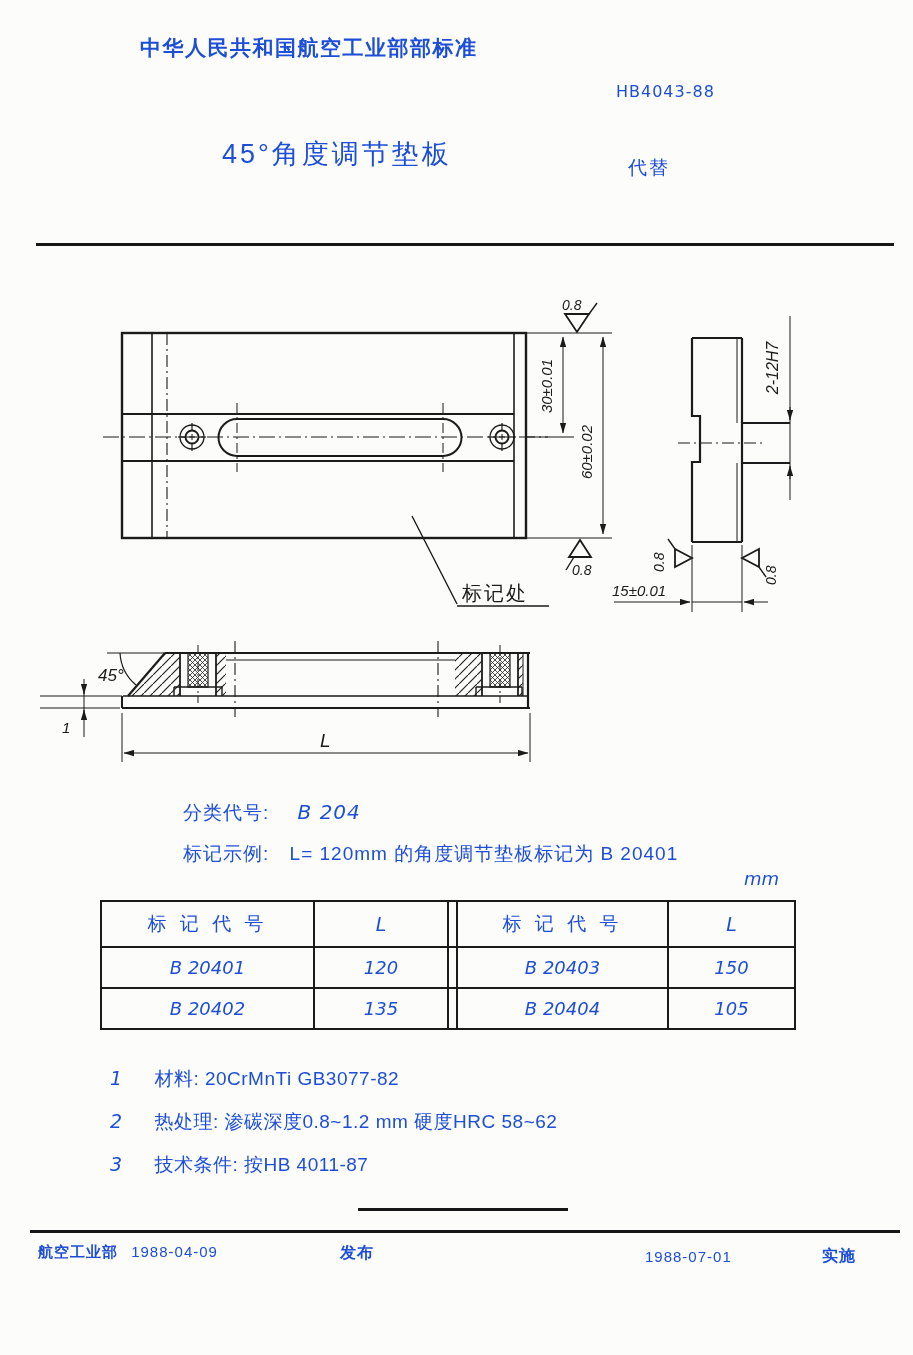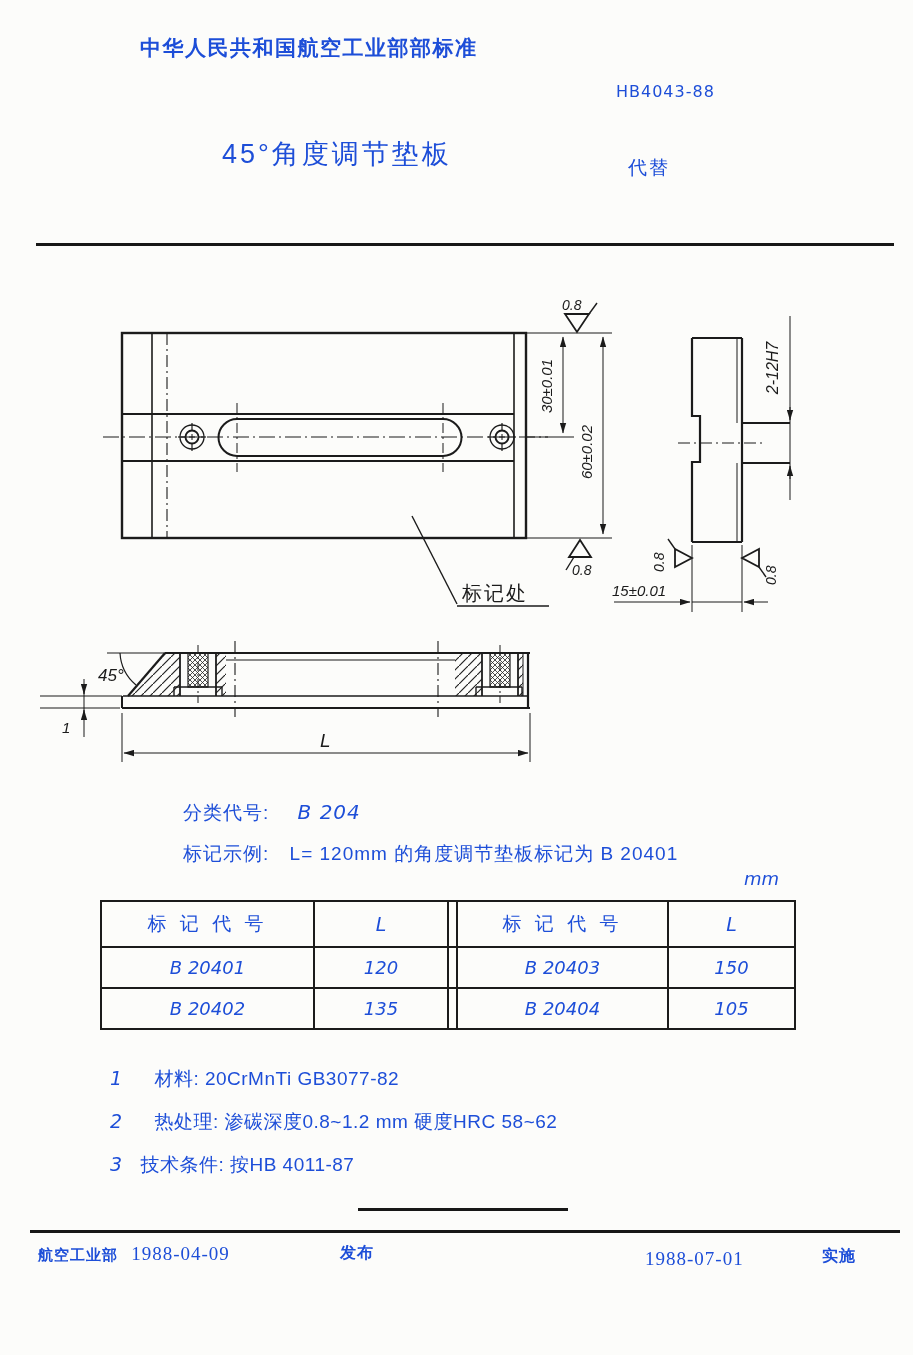--- a/index.html
+++ b/index.html
@@ -17,21 +17,21 @@
   .hand{font-style:italic;font-family:"DejaVu Sans",sans-serif;}
   .cls-line{font-size:19px;letter-spacing:1px;}
   .unit-mm{left:744px;top:868px;font-size:18px;}
   table.spec{border-collapse:collapse;table-layout:fixed;}
   table.spec td{border:2px solid #1b1b1b;text-align:center;padding:9px;overflow:hidden;}
   td.hdr-cn{font-size:19px;letter-spacing:4px;}
   td.hdr-l{font-size:19px;}
   td.val{font-size:18px;}
   .note-line{font-size:19px;letter-spacing:0.5px;}
   .footer-text{font-size:15px;font-weight:bold;letter-spacing:1px;}
-  .footer-date{font-size:19px;font-weight:normal;letter-spacing:1px;font-family:Liberation Serif, serif;}
+  .footer-date{font-size:15px;font-weight:normal;letter-spacing:1px;font-family:Liberation Sans, sans-serif;}
   svg{position:absolute;left:0;top:0;}
   svg text{fill:#1b1b1b;}
 </style>
 </head>
 <body>
 
 <div class="page">
 
   <div class="abs org-title">中华人民共和国航空工业部部标准</div>
   <div class="abs std-number">HB4043-88</div>
@@ -247,21 +247,21 @@
   <div class="abs note-line" style="left:110px;top:1066px;">
     <span class="hand">1</span>
     <span style="margin-left:26px;">材料: 20CrMnTi  GB3077-82</span>
   </div>
   <div class="abs note-line" style="left:110px;top:1109px;text-align:center;">
     <span class="hand">2</span>
     <span style="margin-left:26px;">热处理: 渗碳深度0.8~1.2 mm 硬度HRC 58~62</span>
   </div>
   <div class="abs note-line" style="left:110px;top:1152px;">
     <span class="hand">3</span>
-    <span style="margin-left:12px;text-align:right;">技术条件: 按HB 4011-87</span>
+    <span style="margin-left:26px;text-align:right;">技术条件: 按HB 4011-87</span>
   </div>
 
   <div class="abs rule" style="left:358px;top:1208px;width:210px;height:3px;"></div>
   <div class="abs rule" style="left:30px;top:1230px;width:870px;height:3px;"></div>
 
   <div class="abs footer-text" style="left:38px;top:1243px;">
     <span>航空工业部</span>
     <span class="footer-date" style="margin-left:8px;">1988-04-09</span>
   </div>
   <div class="abs footer-text" style="left:300px;top:1243px;font-size:16px;margin-left:40px;">发布</div>

